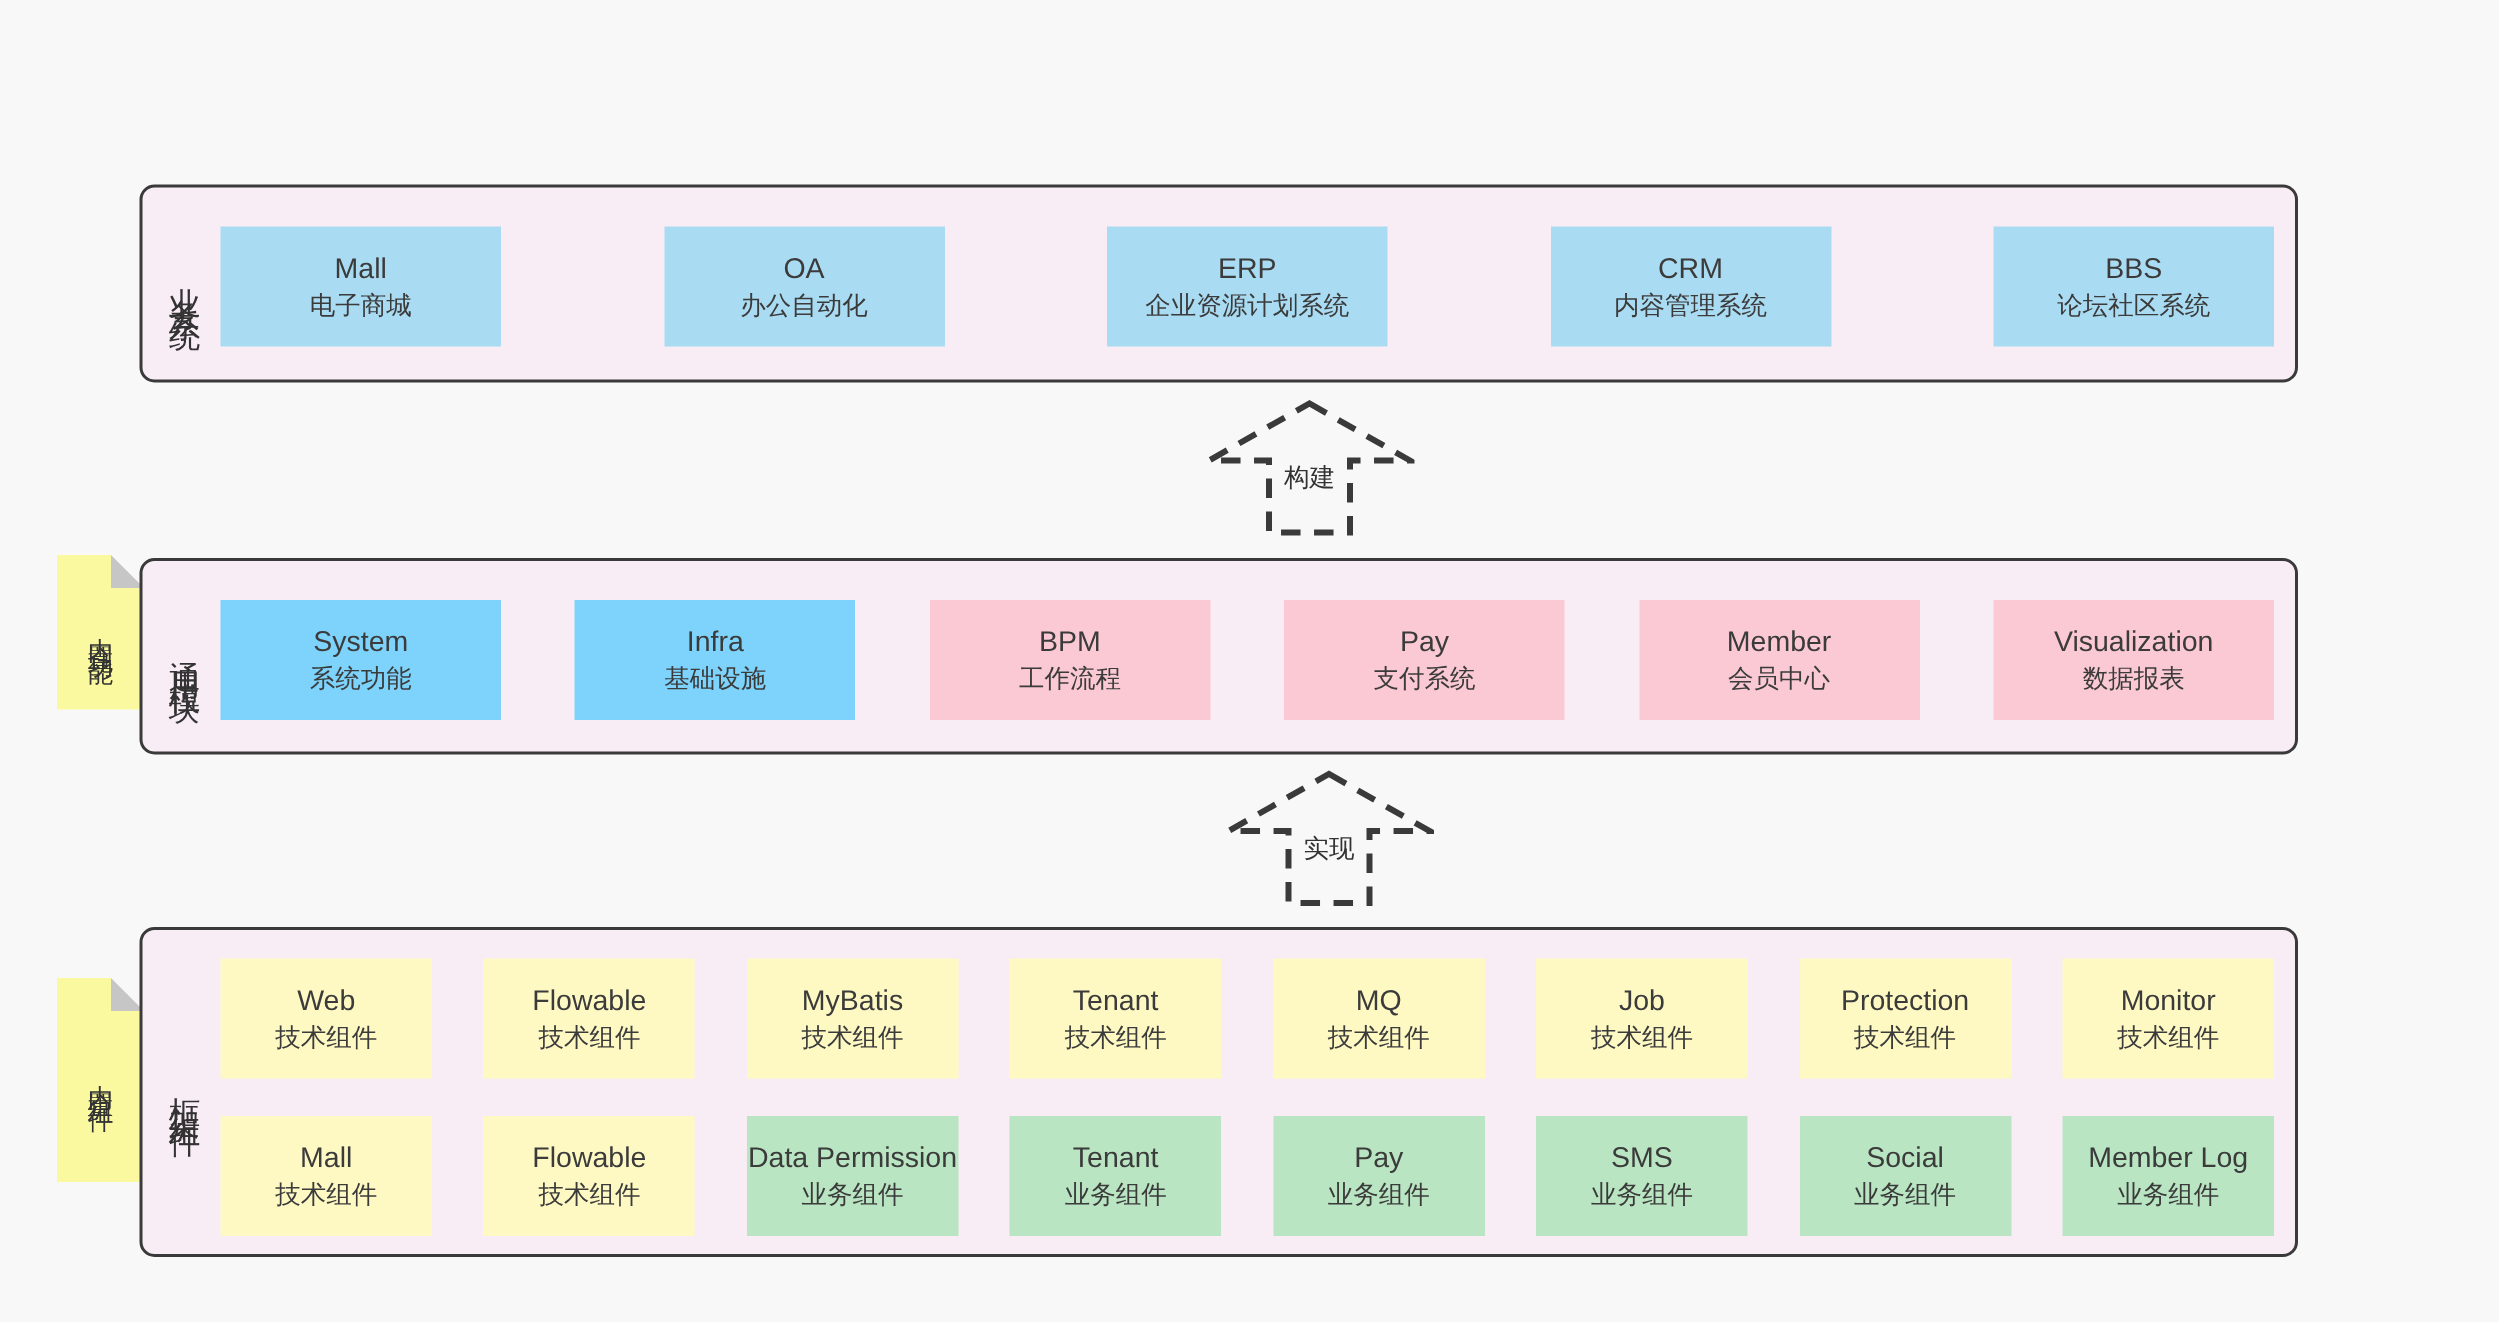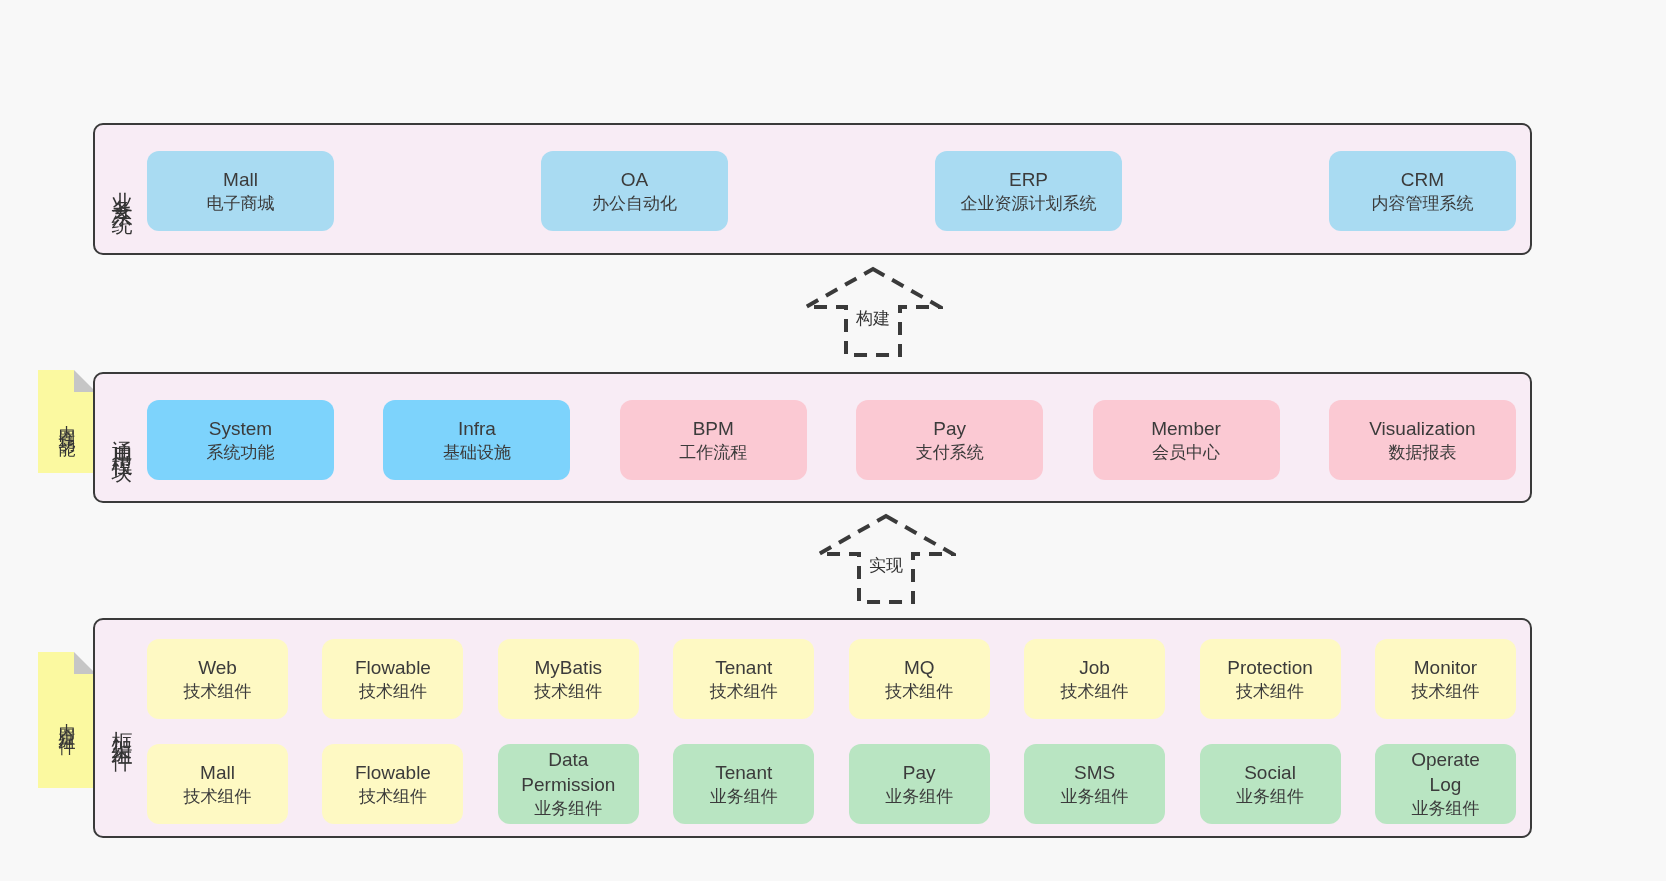--- a/index.html
+++ b/index.html
@@ -26,23 +26,23 @@
   .box-row{
     position:absolute;left:52px;right:14px;
     display:flex;justify-content:space-between;
   }
   #band-business .box-row{top:26px;}
   #band-modules .box-row{top:26px;}
   #band-components .row1{top:19px;}
   #band-components .row2{top:124px;}
 
   .box{
-    height:80px;border-radius:12px;
+    height:80px;border-radius:0;
     display:flex;flex-direction:column;align-items:center;justify-content:center;
-    text-align:center;padding:2px 18px;box-sizing:border-box;
+    text-align:center;padding:2px 0;box-sizing:border-box;
   }
   .w187{width:187px;}
   .w141{width:141px;}
   .box .t{font-size:19px;line-height:25px;}
   .box .s{font-size:17px;line-height:24px;}
   .blue{background:#a9dbf2;}
   .red{background:#7dd3fc;}
   .pink{background:#fbc9d3;}
   .green{background:#fef9c3;}
   .lgreen{background:#b9e5c2;}
@@ -87,20 +87,24 @@
       <span class="s">办公自动化</span>
     </div>
     <div class="box blue w187">
       <span class="t">ERP</span>
       <span class="s">企业资源计划系统</span>
     </div>
     <div class="box blue w187">
       <span class="t">CRM</span>
       <span class="s">内容管理系统</span>
     </div>
+    <div class="box blue w187">
+      <span class="t">BBS</span>
+      <span class="s">论坛社区系统</span>
+    </div>
   </div>
 </div>
 
 <div class="up-arrow" id="arrow-build">
   <svg width="140" height="92" viewBox="0 0 140 92">
     <polygon points="70,3 137,41 97,41 97,89 43,89 43,41 3,41" fill="none" stroke="#3a3a3a" stroke-width="4" stroke-dasharray="13 9"></polygon>
   </svg>
   <span class="arrow-label">构建</span>
 </div>
 
@@ -206,17 +210,17 @@
     </div>
     <div class="box lgreen w141">
       <span class="t">SMS</span>
       <span class="s">业务组件</span>
     </div>
     <div class="box lgreen w141">
       <span class="t">Social</span>
       <span class="s">业务组件</span>
     </div>
     <div class="box lgreen w141">
-      <span class="t">Operate Log</span>
+      <span class="t">Member Log</span>
       <span class="s">业务组件</span>
     </div>
   </div>
 </div>
 
 </body></html>

